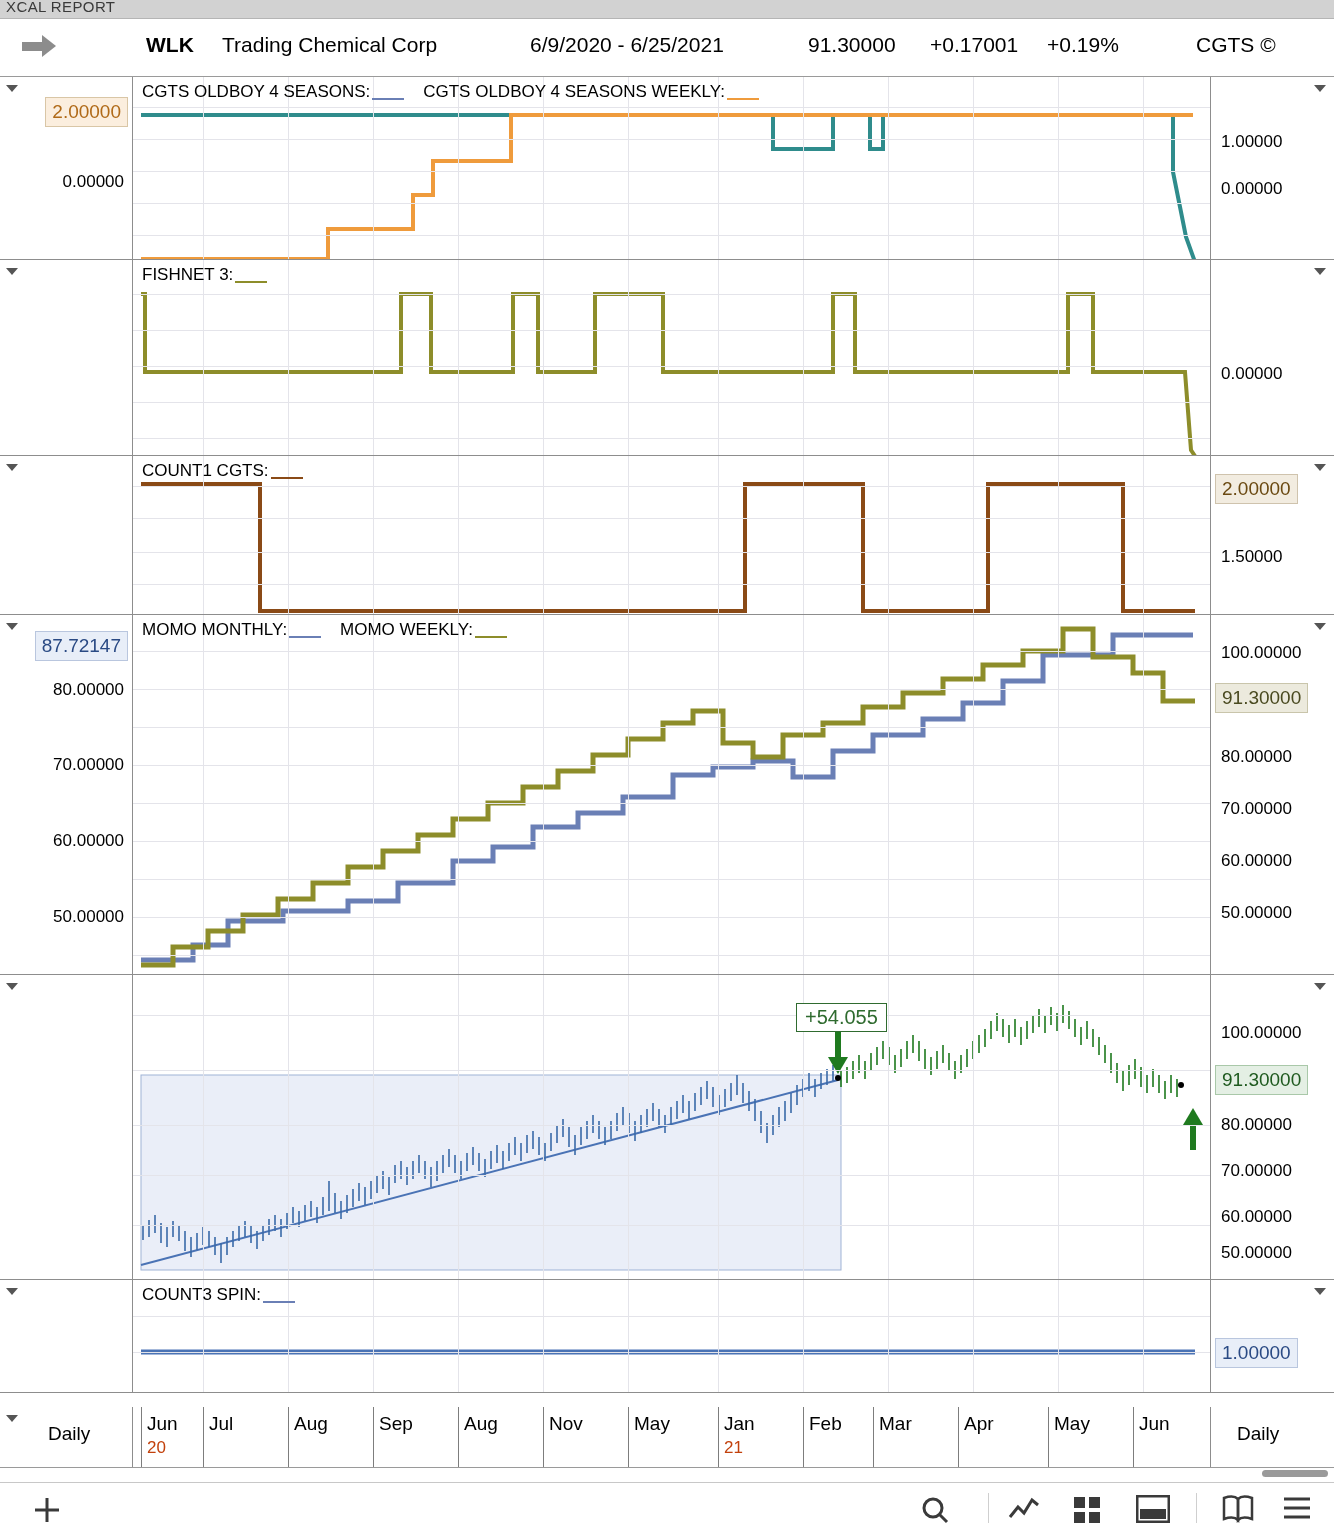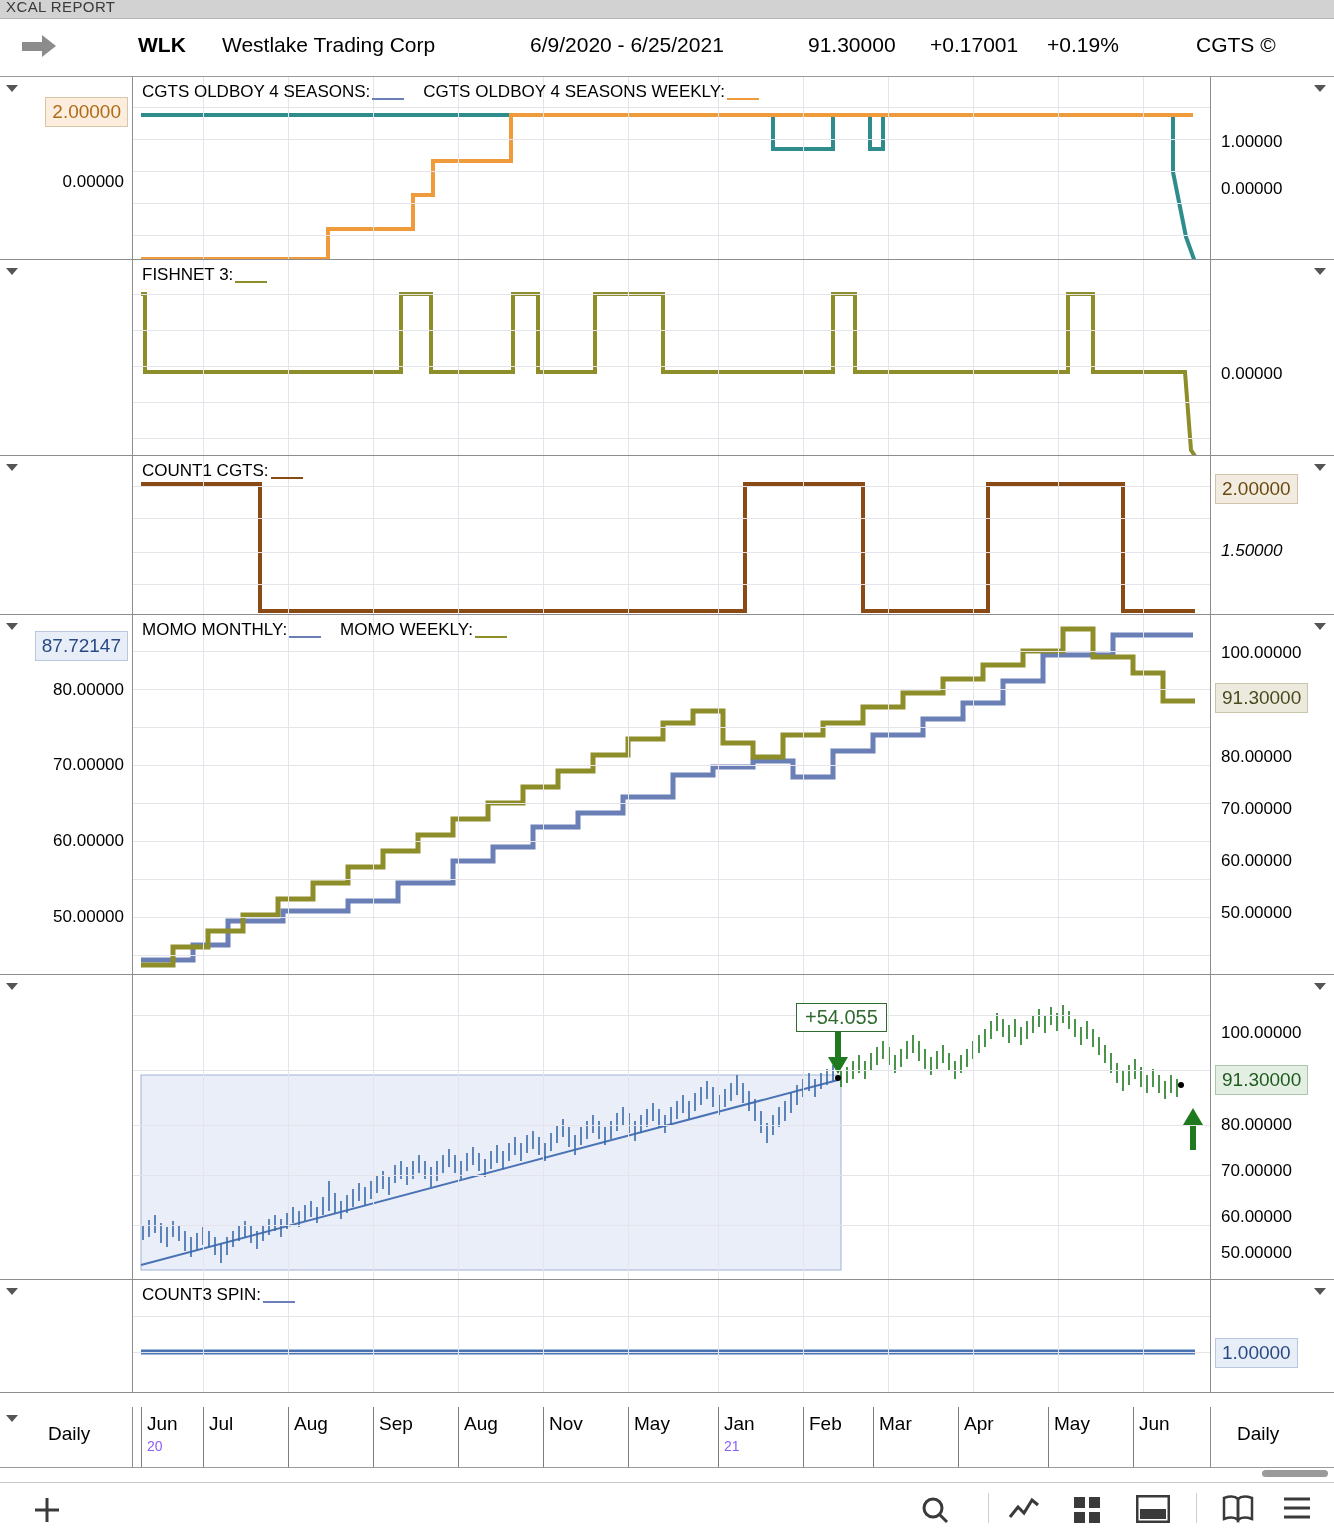--- a/index.html
+++ b/index.html
@@ -9,21 +9,21 @@
   
   .titlebar{position:absolute;left:0;top:0;width:1334px;height:18px;background:#d2d2d2;border-bottom:1px solid #b5b5b5;}
   .titlebar .ttl{position:absolute;left:6px;top:-2px;font-size:15px;color:#3a3a3a;letter-spacing:.4px;}
 
   
   .header{position:absolute;left:0;top:19px;width:1334px;height:57px;background:#fff;border-bottom:1px solid #9a9a9a;}
   .header .arrow{position:absolute;left:22px;top:16px;width:34px;height:22px;}
   .header .arrow .stem{position:absolute;left:0;top:7px;width:22px;height:9px;background:#8c8c8c;}
   .header .arrow .head{position:absolute;left:20px;top:0;width:0;height:0;border-top:11px solid transparent;border-bottom:11px solid transparent;border-left:14px solid #8c8c8c;}
   .header span{position:absolute;top:14px;font-size:21px;color:#000;white-space:nowrap;}
-  .h-sym{left:138px;font-weight:bold;}
+  .h-sym{left:146px;font-weight:bold;}
   .h-name{left:222px;}
   .h-range{left:530px;text-align:right;}
   .h-last{left:808px;}
   .h-chg{left:930px;}
   .h-pct{left:1047px;}
   .h-cgts{left:1180px;margin-left:16px;}
 
   
   .stack{position:absolute;left:0;top:77px;width:1334px;height:1330px;}
   .pane{position:relative;width:1334px;box-sizing:border-box;border-bottom:1px solid #8d8d8d;background:#fff;}
@@ -49,21 +49,21 @@
   .vb-right{left:4px;}
   .caret{position:absolute;width:0;height:0;border-left:6px solid transparent;border-right:6px solid transparent;border-top:7px solid #555;}
 
   
   .axis{position:absolute;left:0;top:1407px;width:1334px;height:60px;background:#fff;border-bottom:1px solid #9a9a9a;}
   .axis .lg{position:absolute;left:0;top:0;width:133px;height:100%;border-right:1px solid #8d8d8d;box-sizing:border-box;}
   .axis .rg{position:absolute;right:0;top:0;width:124px;height:100%;border-left:1px solid #8d8d8d;box-sizing:border-box;}
   .axis .mid{position:absolute;left:133px;right:124px;top:0;height:100%;}
   .axis .tickv{position:absolute;top:0;height:100%;width:1px;background:#7d7d7d;}
   .axis .tl{position:absolute;top:6px;font-size:19px;color:#000;}
-  .axis .tl2{position:absolute;top:31px;font-size:14px;color:#8b5cf6;}
+  .axis .tl2{position:absolute;top:31px;font-size:17px;color:#c2410c;}
   .axis .daily{position:absolute;top:16px;font-size:19px;color:#000;}
 
   .hscroll{position:absolute;right:6px;top:1470px;width:66px;height:7px;border-radius:4px;background:#9a9a9a;}
 
   
   .toolbar{position:absolute;left:0;top:1482px;width:1334px;height:52px;background:#fff;border-top:1px solid #c8c8c8;}
   .tb-ico{position:absolute;top:12px;}
   .sep{position:absolute;top:10px;width:1px;height:30px;background:#cfcfcf;}
 
   .note{position:absolute;font-size:20px;color:#2f6b2f;border:1px solid #2f6b2f;background:#fff;padding:2px 8px;}
@@ -76,21 +76,21 @@
   <div class="titlebar">
     <div class="ttl">XCAL REPORT</div>
   </div>
 
   <div class="header">
     <div class="arrow">
       <div class="stem"></div>
         <div class="head"></div>
     </div>
     <span class="h-sym">WLK</span>
-    <span class="h-name">Westlake Trading Corp</span>
+    <span class="h-name">Trading Chemical Corp</span>
     <span class="h-range">6/9/2020 - 6/25/2021</span>
     <span class="h-last">91.30000</span>
     <span class="h-chg">+0.17001</span>
     <span class="h-pct">+0.19%</span>
     <span class="h-cgts">CGTS ©</span>
   </div>
 
   <div class="stack">
 
     <div class="pane" style="height:183px;">
@@ -198,21 +198,21 @@
         <svg width="1077" height="159" viewBox="0 0 1077 159">
           <polyline fill="none" stroke="#8a4a16" stroke-width="4" points="8,28 127,28 127,155 612,155 612,28 730,28 730,155 855,155 855,28 990,28 990,155 1062,155"></polyline>
         </svg>
         <div class="lbl" style="left:9px;">
           <span>COUNT1 CGTS:</span><span class="us brown"></span>
         </div>
       </div>
       <div class="rightgut">
         <div class="caret" style="right:8px;top:8px;"></div>
         <div class="valbox vb-right" style="top:18px;background:#f2ece0;border:1px solid #cfc3ad;color:#6b4a12;">2.00000</div>
-        <div class="ytick right" style="top:85px;font-style:italic;">1.50000</div>
+        <div class="ytick right" style="top:91px;">1.50000</div>
       </div>
     </div>
 
     <div class="pane" style="height:360px;">
       <div class="leftgut">
         <div class="caret" style="left:6px;top:8px;"></div>
         <div class="valbox vb-left" style="top:16px;background:#e8eef8;border:1px solid #b9c6de;color:#2a4a84;">87.72147</div>
         <div class="ytick left" style="top:65px;">80.00000</div>
         <div class="ytick left" style="top:140px;">70.00000</div>
         <div class="ytick left" style="top:216px;">60.00000</div>

